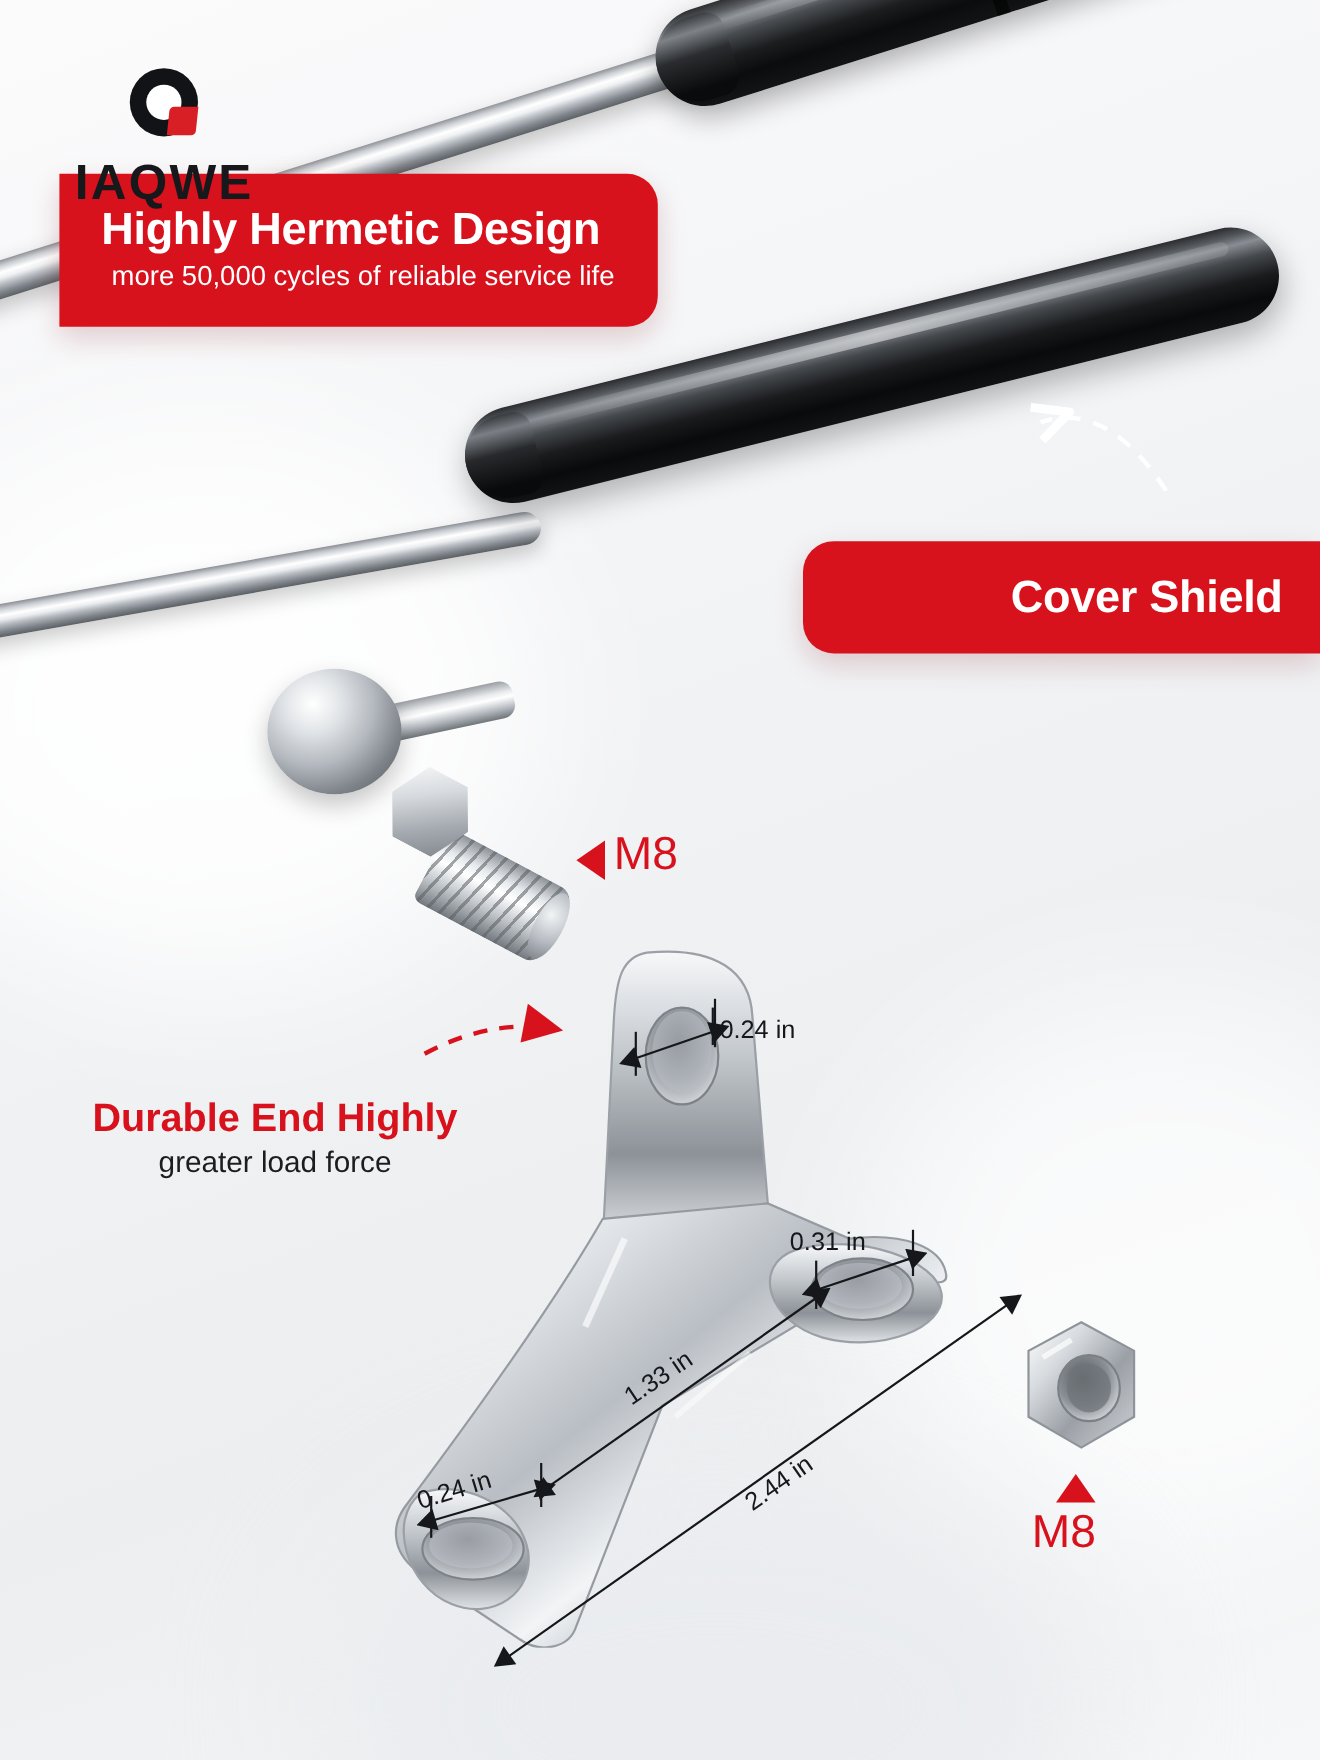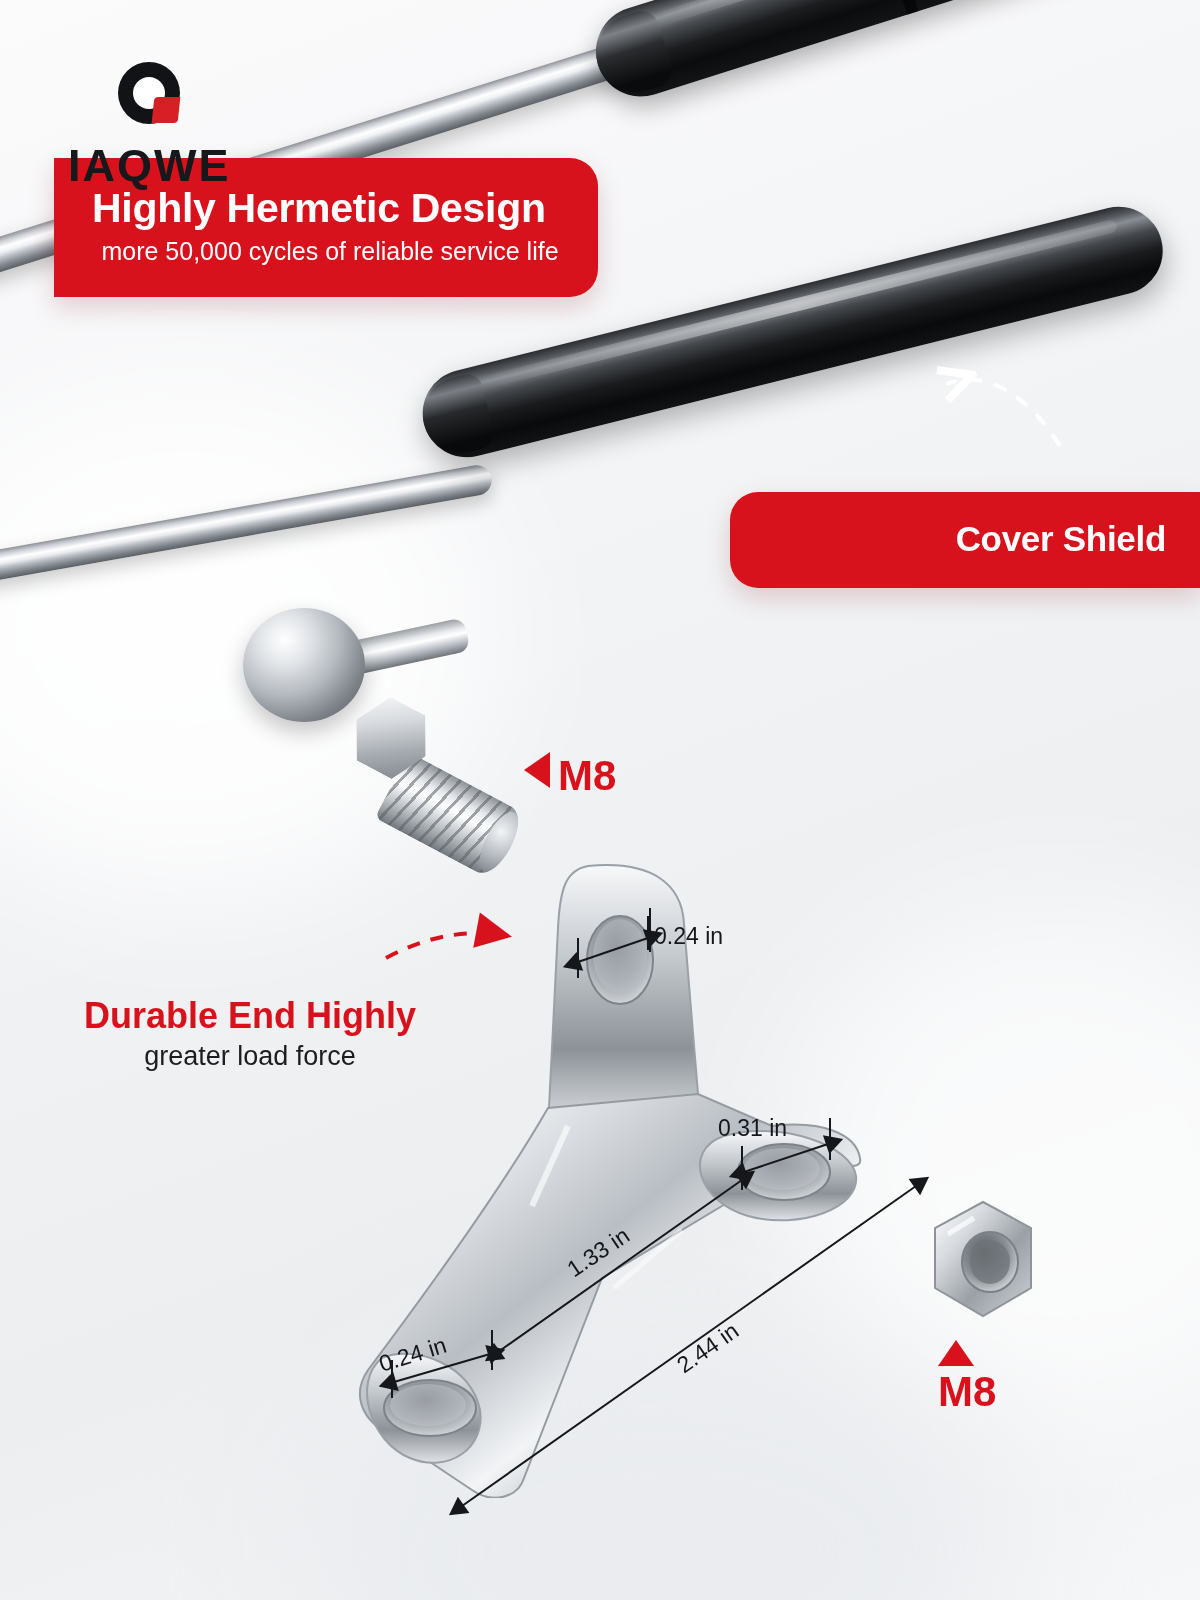--- a/index.html
+++ b/index.html
@@ -112,21 +112,21 @@
 
   .callout-cover {
     right: 0px;
     top: 492px;
     width: 470px;
     padding: 28px 34px 30px 30px;
     border-radius: 28px 0 0 28px;
     box-sizing: border-box;
     text-align: right;
   }
-  .callout-cover h2 { font-size: 35px; }
+  .callout-cover h2 { font-size: 41px; }
 
   
   .text-block {
     position: absolute;
     z-index: 35;
   }
   .text-block .title {
     font-size: 36px;
     font-weight: bold;
     color: #d8121c;
@@ -306,25 +306,25 @@
     left: 928px;
     top: 1198px;
     width: 110px;
     height: 128px;
     z-index: 18;
   }
   .m8-label {
     position: absolute;
     z-index: 45;
     display: flex;
-    align-items: flex-start;
+    align-items: flex-end;
     gap: 8px;
     color: #d8121c;
     font-size: 42px;
-    font-weight: bold;
+    font-weight: normal;
   }
   .m8-top { left: 524px; top: 752px; }
   .m8-bot { left: 938px; top: 1340px; flex-direction: column; gap: 2px; }
   .tri-left {
     width: 0; height: 0;
     border-top: 18px solid transparent;
     border-bottom: 18px solid transparent;
     border-right: 26px solid #d8121c;
   }
   .tri-up {

